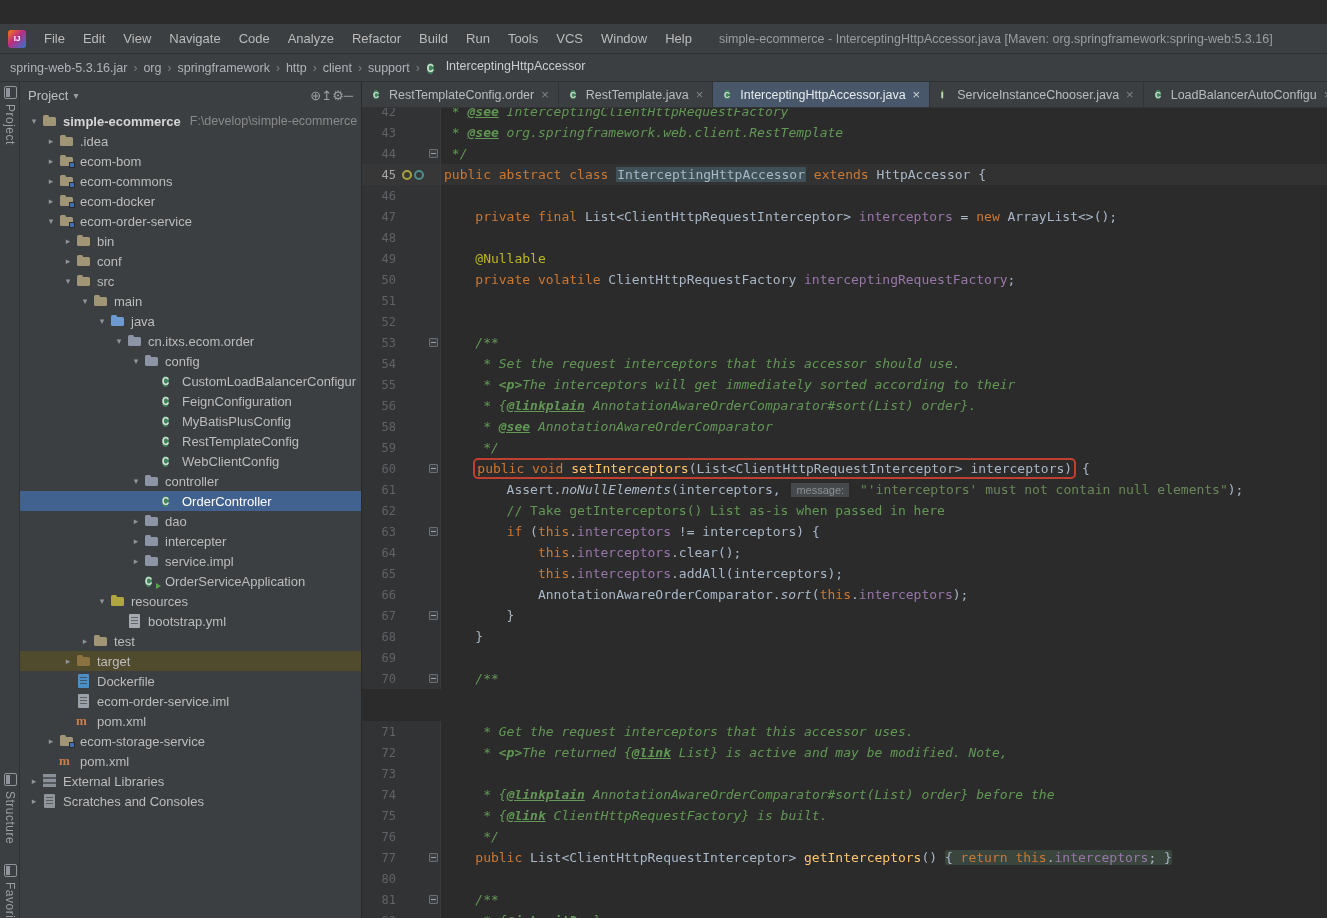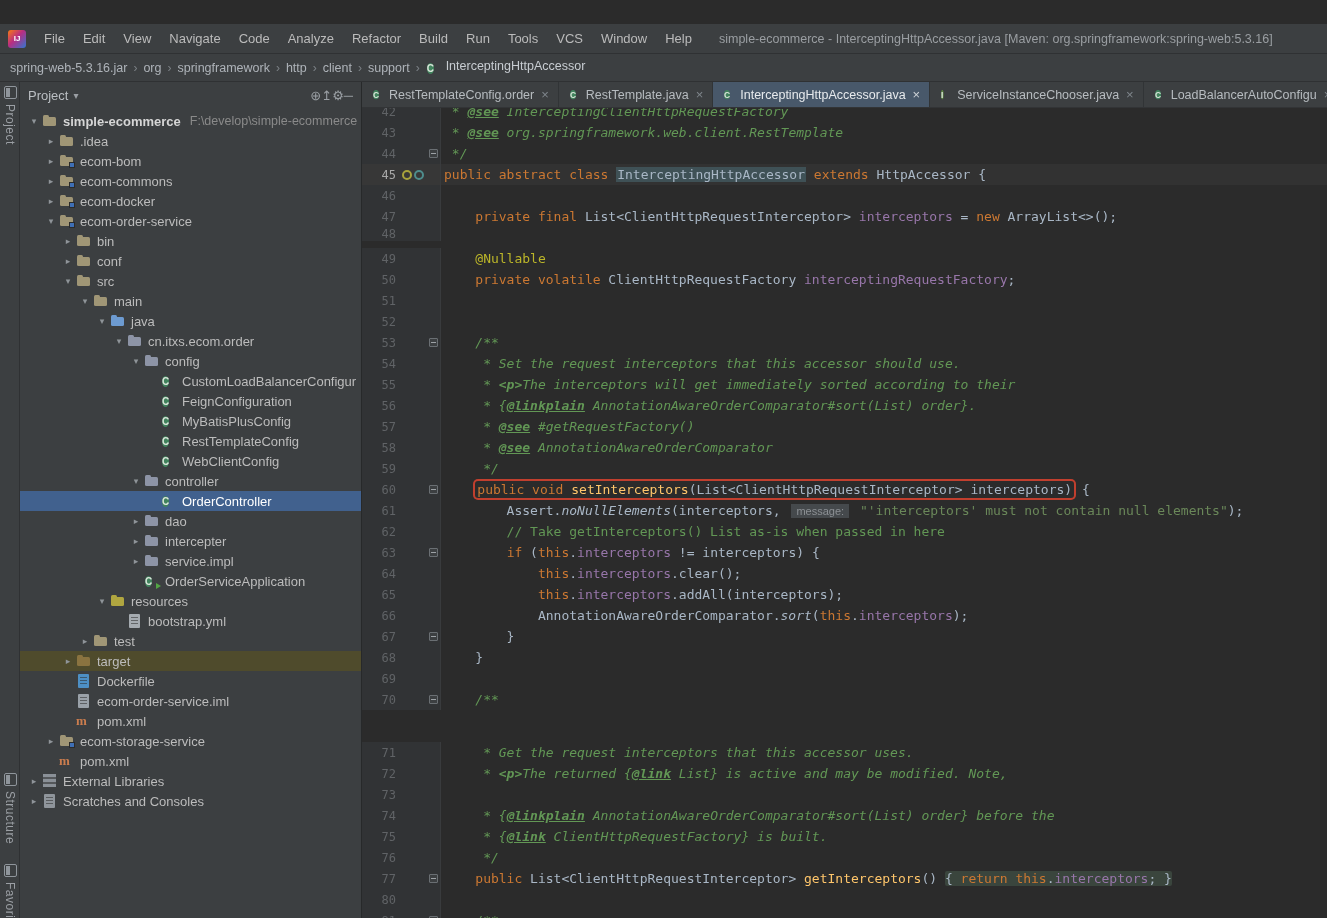--- a/index.html
+++ b/index.html
@@ -474,21 +474,21 @@
             <span class="code"></span>
           </span>
           <span class="row" style="display: flex;">
             <span class="gutter">
               <span class="g-ln">47</span>
               <span class="g-ic"></span>
               <span class="g-fold"></span>
             </span>
             <span class="code"><span class="tk-d">    </span><span class="tk-k">private final</span><span class="tk-d"> List&lt;ClientHttpRequestInterceptor&gt; </span><span class="tk-f">interceptors</span><span class="tk-d"> = </span><span class="tk-k">new</span><span class="tk-d"> ArrayList&lt;&gt;();</span></span>
           </span>
-          <span class="row" style="display: flex; flex-direction: column;">
+          <span class="row" style="display: flex;">
             <span class="gutter">
               <span class="g-ln">48</span>
               <span class="g-ic"></span>
               <span class="g-fold"></span>
             </span>
             <span class="code"></span>
           </span>
           <span class="row" style="display: flex;">
             <span class="gutter">
               <span class="g-ln">49</span>
@@ -547,28 +547,20 @@
             </span>
             <span class="code"><span class="tk-j">     * </span><span class="tk-jb">&lt;p&gt;</span><span class="tk-j">The interceptors will get immediately sorted according to their</span></span>
           </span>
           <span class="row" style="display: flex;">
             <span class="gutter">
               <span class="g-ln">56</span>
               <span class="g-ic"></span>
               <span class="g-fold"></span>
             </span>
             <span class="code"><span class="tk-j">     * {</span><span class="tk-jt">@linkplain</span><span class="tk-j"> AnnotationAwareOrderComparator#sort(List) order}.</span></span>
-          </span>
-          <span class="row" style="display: flex;">
-            <span class="gutter">
-              <span class="g-ln">57</span>
-              <span class="g-ic"></span>
-              <span class="g-fold"></span>
-            </span>
-            <span class="code"><span class="tk-j">     * </span><span class="tk-jt">@see</span><span class="tk-j"> #getRequestFactory()</span></span>
           </span>
           <span class="row" style="display: flex;">
             <span class="gutter">
               <span class="g-ln">58</span>
               <span class="g-ic"></span>
               <span class="g-fold"></span>
             </span>
             <span class="code"><span class="tk-j">     * </span><span class="tk-jt">@see</span><span class="tk-j"> AnnotationAwareOrderComparator</span></span>
           </span>
           <span class="row" style="display: flex;">

